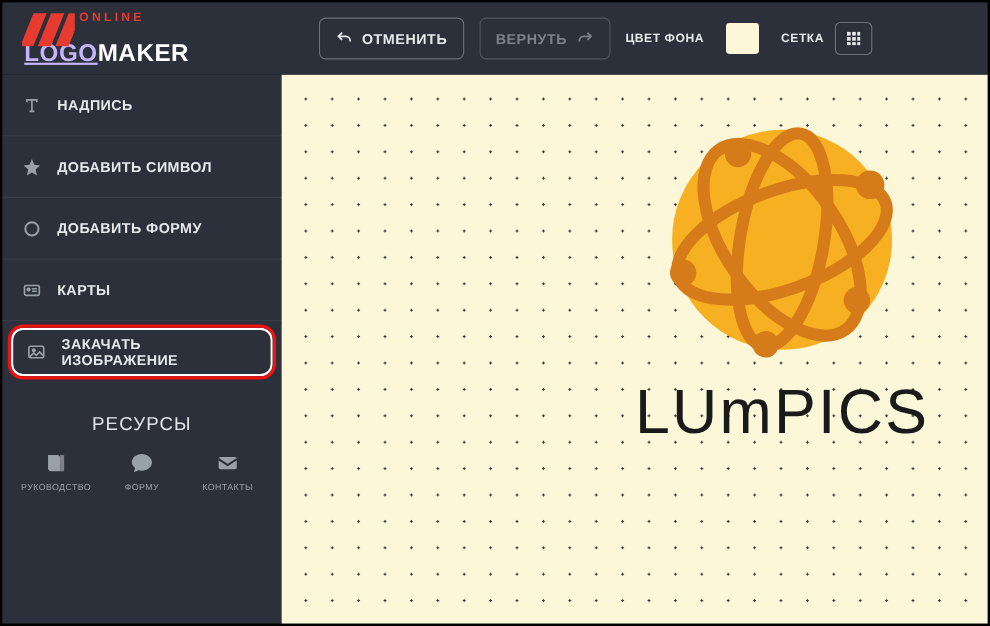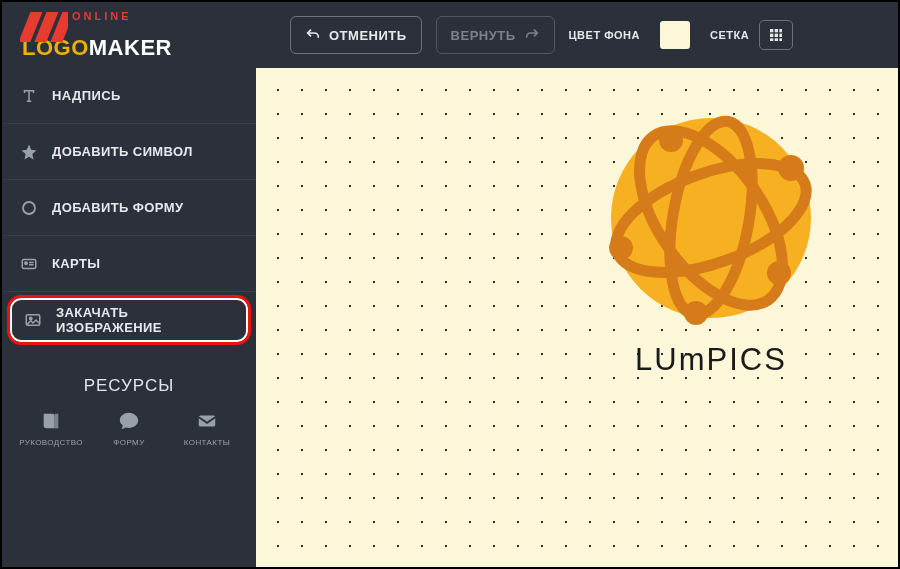--- a/index.html
+++ b/index.html
@@ -50,21 +50,21 @@
     align-self: flex-start;
   }
   .logo-bottom {
     color: #fff;
     font-size: 22px;
     font-weight: 900;
     letter-spacing: 0.5px;
     margin-top: -4px;
     margin-left: 2px;
   }
-  .logo-bottom .grey { color: #eab308; }
+  .logo-bottom .grey { color: #c4b5fd; text-decoration: underline; }
   .toolbar {
     display: flex;
     align-items: center;
     gap: 14px;
     margin-left: 40px;
   }
   .btn {
     height: 38px;
     border: 1px solid #6d717a;
     border-radius: 6px;
@@ -211,21 +211,21 @@
     width: 280px;
     display: flex;
     flex-direction: column;
     align-items: center;
   }
   .globe {
     width: 220px; height: 220px;
   }
   .brand-text {
     margin-top: 14px;
-    font-size: 31px;
+    font-size: 57px;
     letter-spacing: 2px;
     color: #1a1a1a;
     font-family: "Arial", sans-serif;
     font-weight: 400;
     text-align: right;
   }
   .side-item .side-label { pointer-events: none; }
   svg { display: block; }
 </style>
 </head>

